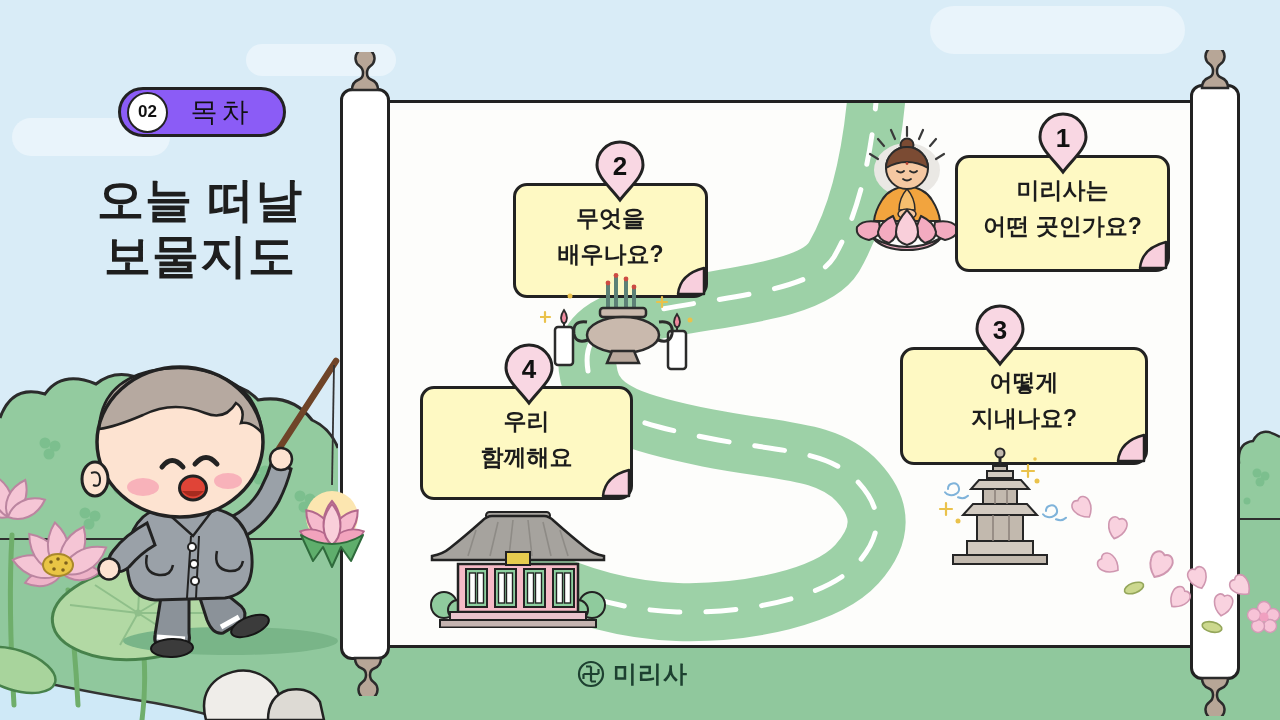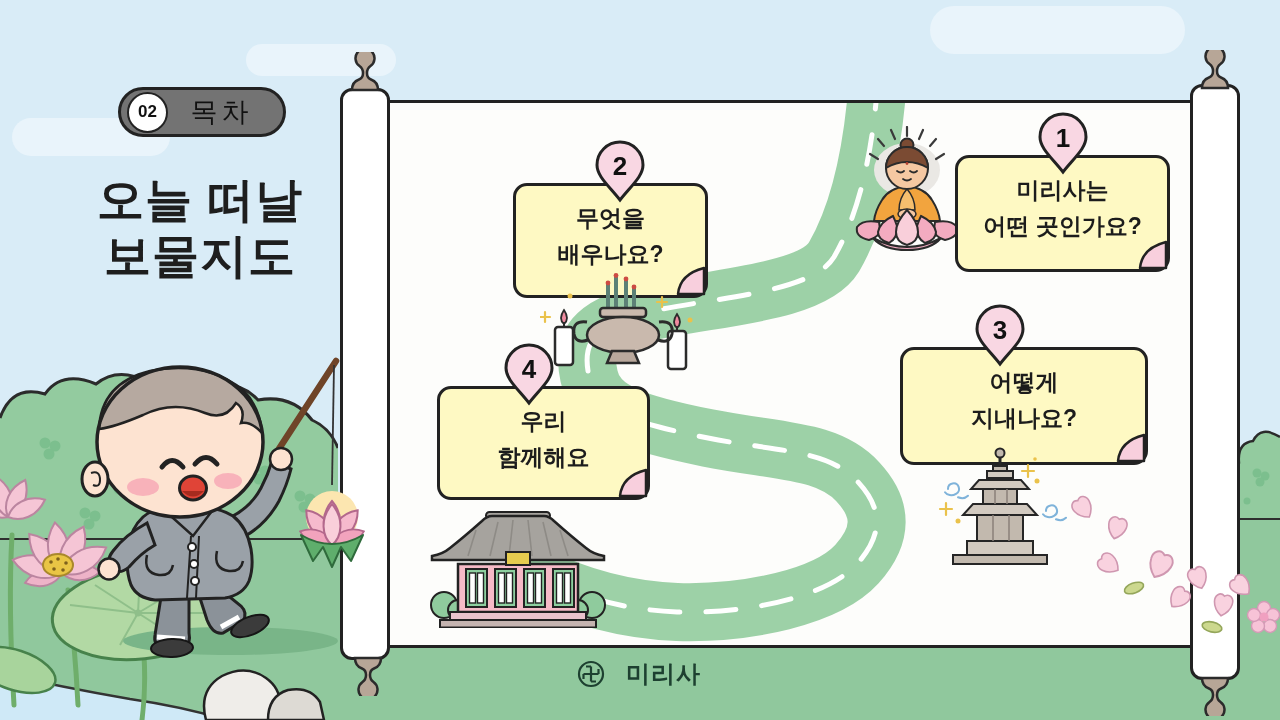--- a/index.html
+++ b/index.html
@@ -13,30 +13,30 @@
   .fold{position:absolute;right:-1px;bottom:-1px;width:30px;height:30px;}
   .pin{position:absolute;width:62px;height:64px;}
   .pin svg{position:absolute;left:0;top:0;}
   .pin .num{position:absolute;left:0;right:0;top:12px;text-align:center;
             font-weight:bold;font-size:26px;color:#111;}
   .grass{position:absolute;background:#90c89d;}
   .roller{position:absolute;width:50px;background:#ffffff;border:3px solid #222;
           border-radius:12px;box-sizing:border-box;}
   .paper{position:absolute;left:386px;top:100px;width:808px;height:548px;background:#fdfdfb;
          border-top:3px solid #222;border-bottom:3px solid #222;box-sizing:border-box;overflow:hidden;}
-  .badge{position:absolute;left:118px;top:87px;width:168px;height:50px;background:#737373;
+  .badge{position:absolute;left:118px;top:87px;width:168px;height:50px;background:#8b5cf6;
          border:3px solid #222;border-radius:26px;display:flex;align-items:center;box-sizing:border-box;}
   .badge .circ{width:41px;height:41px;margin-left:6px;background:#fff;border:2.5px solid #222;
          border-radius:50%;display:flex;align-items:center;justify-content:center;
          font-weight:bold;font-size:17px;color:#111;box-sizing:border-box;}
   .badge .lbl{flex:1;text-align:center;font-weight:normal;font-size:27px;color:#111;
          letter-spacing:4px;margin-right:8px;}
   .title{position:absolute;left:22px;top:172px;width:356px;text-align:center;font-size:47px;
          font-weight:bold;color:#1e1e1e;line-height:1.2;letter-spacing:1px;}
-  .footer{position:absolute;left:576px;top:658px;display:flex;align-items:center;gap:20px;}
+  .footer{position:absolute;left:576px;top:658px;display:flex;align-items:center;gap:7px;}
   .footer .brand{font-weight:bold;font-size:24px;color:#1d4030;letter-spacing:1px;}
   .shadow{position:absolute;left:123px;top:627px;width:215px;height:28px;background:#79b588;
           border-radius:50%;}
 </style>
 </head>
 <body>
 
 <div class="stage">
 
   <div class="cloud" style="left:930px;top:6px;width:255px;height:48px;"></div>
@@ -267,21 +267,21 @@
         <path d="M2,28 Q4,8 28,2 L28,28 Z" fill="#f8cfdd" stroke="#222" stroke-width="2.5" stroke-linejoin="round"></path>
       </svg>
   </div>
   <div class="pin" style="left:969px;top:303px;">
     <svg width="62" height="64" viewBox="0 0 62 64">
         <path d="M31,61 C19,46 8,37 8,26 A23,23 0 1 1 54,26 C54,37 43,46 31,61 Z" fill="#f9d7e3" stroke="#222" stroke-width="3"></path>
       </svg>
     <span class="num">3</span>
   </div>
 
-  <div class="toc-box" style="left:420px;top:386px;width:213px;height:114px;margin-left:17px;">
+  <div class="toc-box" style="left:420px;top:386px;width:213px;height:114px;">
     <div>우리</div>
     <div>함께해요</div>
     <svg class="fold" viewBox="0 0 30 30">
         <path d="M2,28 Q4,8 28,2 L28,28 Z" fill="#f8cfdd" stroke="#222" stroke-width="2.5" stroke-linejoin="round"></path>
       </svg>
   </div>
   <div class="pin" style="left:498px;top:342px;">
     <svg width="62" height="64" viewBox="0 0 62 64">
         <path d="M31,61 C19,46 8,37 8,26 A23,23 0 1 1 54,26 C54,37 43,46 31,61 Z" fill="#f9d7e3" stroke="#222" stroke-width="3"></path>
       </svg>

